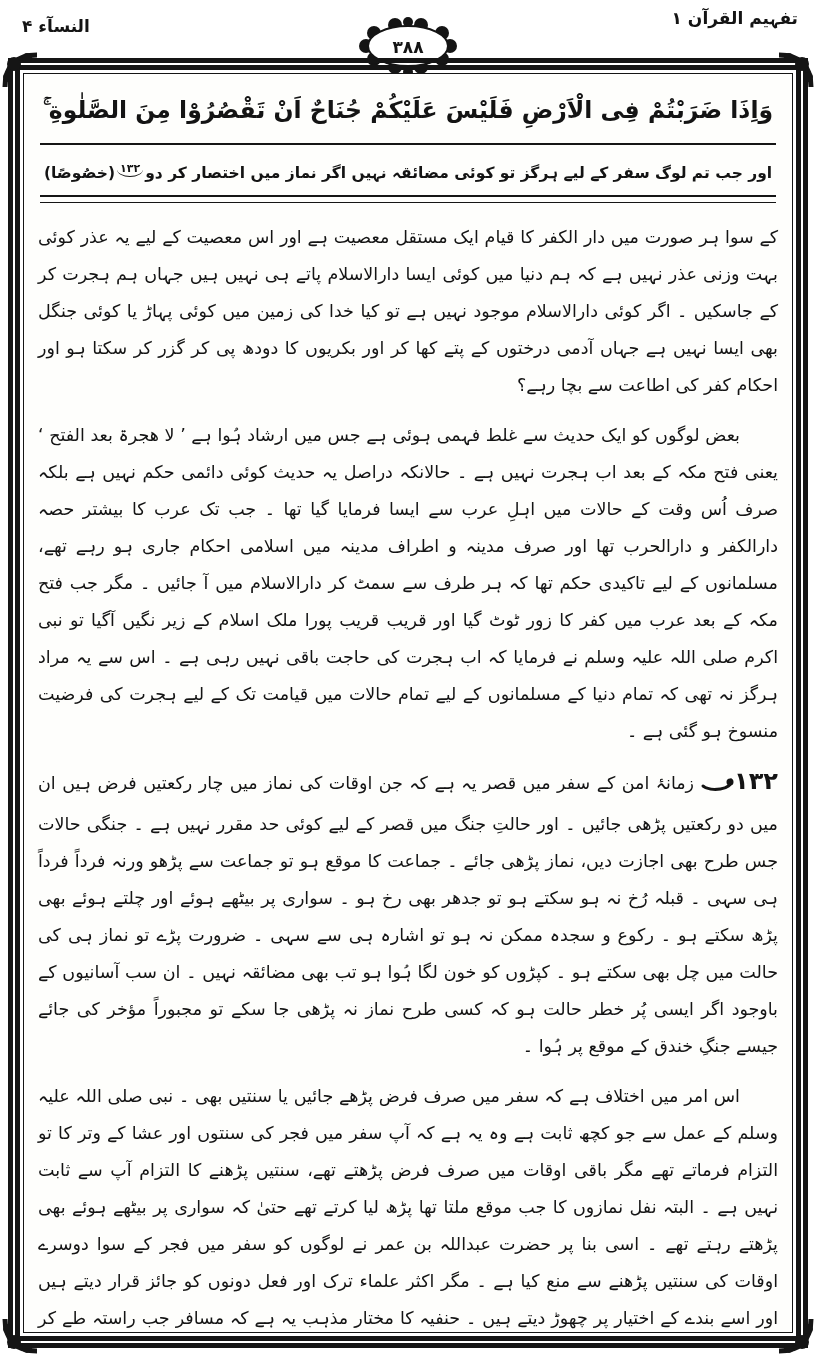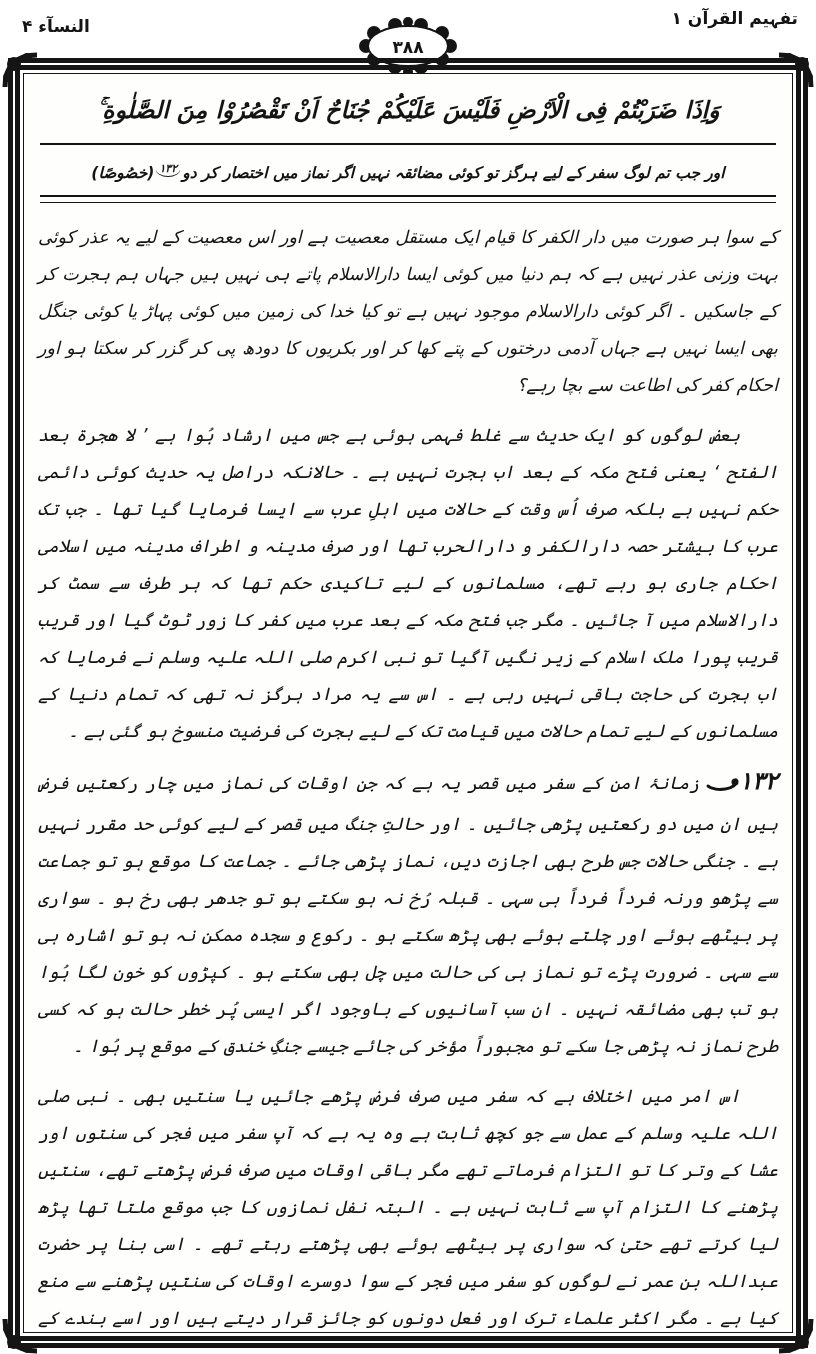--- a/index.html
+++ b/index.html
@@ -32,21 +32,20 @@
   }
 
   
   .frame {
     position:absolute; top:58px; bottom:6px; left:8px; right:8px;
     border:5px solid #151515;
   }
   .frame-mid {
     position:absolute; inset:2px;
     border:5px solid #151515;
-    font-style:italic;
   }
   .frame-inner {
     position:absolute; inset:3px;
     border:1.5px solid #151515;
     background:#fefefc;
     padding:8px 14px 4px;
     overflow:hidden;
   }
   .corner { position:absolute; width:38px; height:38px; z-index:5; }
   .corner svg { display:block; }

